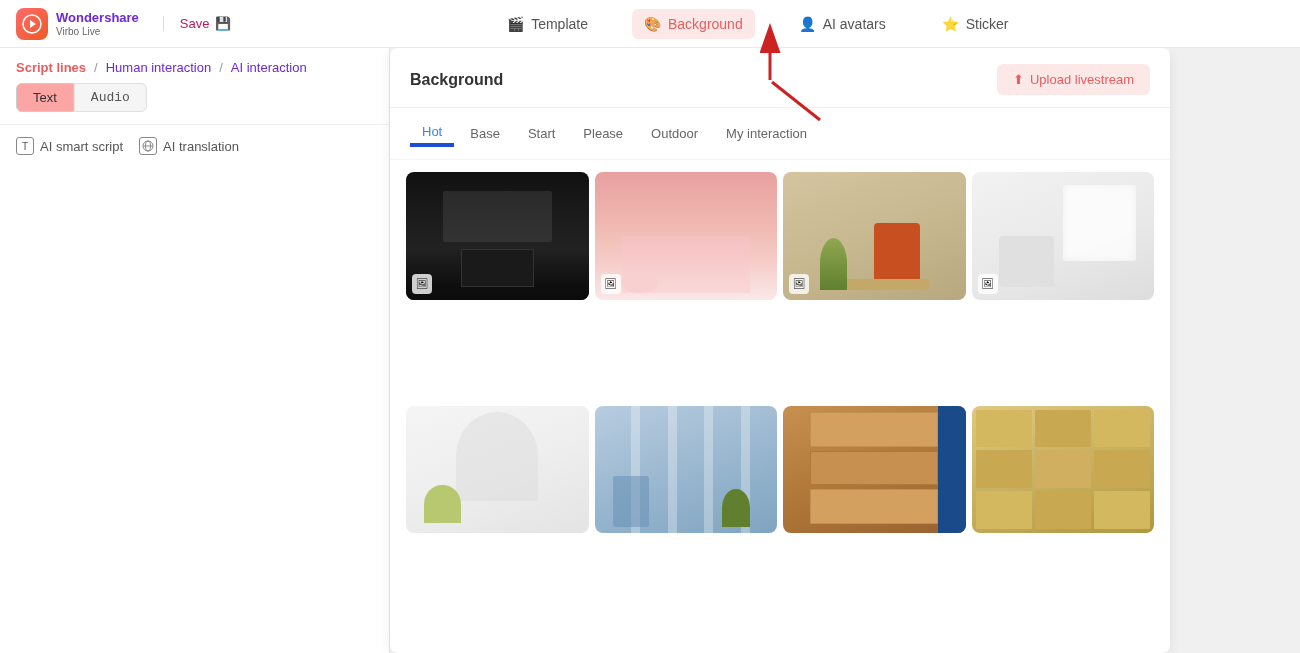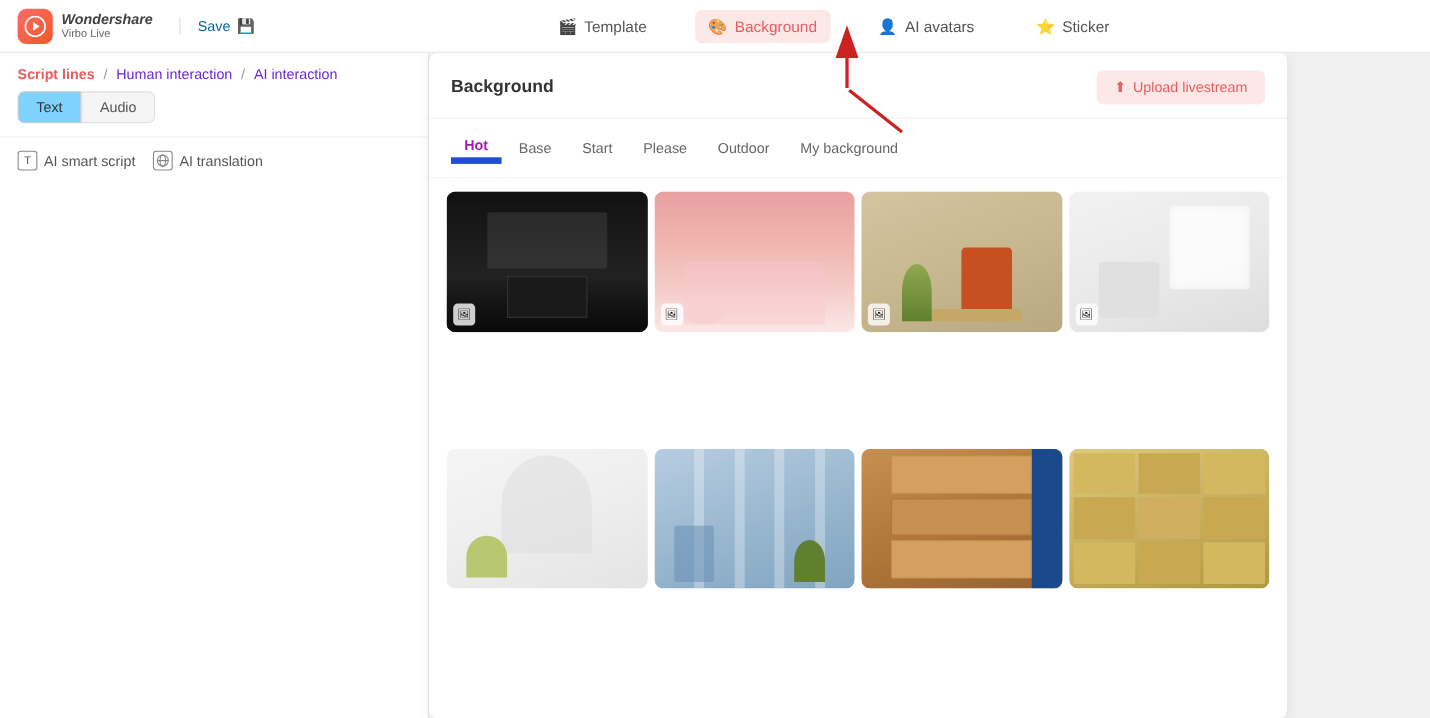--- a/index.html
+++ b/index.html
@@ -29,34 +29,33 @@
       display: flex;
       align-items: center;
       justify-content: center;
       color: white;
       font-weight: bold;
       font-size: 12px;
     }
     .logo-text {
       font-size: 13px;
       font-weight: 600;
-      color: #404040;
+      color: #6d28d9;
       line-height: 1.2;
-      font-style: italic;
     }
     .logo-sub {
       font-size: 10px;
       color: #666;
     }
     .save-area {
       display: flex;
       align-items: center;
       gap: 6px;
       margin-left: 24px;
-      color: #0369a1;
+      color: #be185d;
       font-size: 13px;
       border-left: 1px solid #ddd;
       padding-left: 16px;
     }
     .nav-center {
       flex: 1;
       display: flex;
       align-items: center;
       justify-content: center;
       gap: 32px;
@@ -128,23 +127,23 @@
     }
     .tab-btn {
       padding: 6px 16px;
       border: 1px solid #e0e0e0;
       background: #f5f5f5;
       font-size: 13px;
       cursor: pointer;
       color: #555;
     }
     .tab-btn:first-child { border-radius: 6px 0 0 6px; }
-    .tab-btn:last-child { border-radius: 0 6px 6px 0; }
+    .tab-btn:last-child { border-radius: 0 6px 6px 0; font-family: Liberation Mono, monospace; }
     .tab-btn.active {
-      background: #7dd3fc;
+      background: #fca5a5;
       color: #333;
       font-weight: 500;
       border-color: #ccc;
     }
     .script-area {
       flex: 1;
       padding: 8px 16px;
       color: #bbb;
       font-size: 13px;
       line-height: 1.6;
@@ -222,23 +221,23 @@
     .cat-tab {
       padding: 4px 12px;
       font-size: 13px;
       color: #666;
       cursor: pointer;
       border-radius: 4px;
       background: none;
       border: none;
     }
     .cat-tab.active {
-      color: #a21caf;
-      font-weight: 700;
-      border-bottom: 6px solid #1d4ed8;
+      color: #3b82f6;
+      font-weight: 400;
+      border-bottom: 4px solid #1d4ed8;
       border-radius: 0;
     }
     .bg-grid {
       display: grid;
       grid-template-columns: repeat(4, 1fr);
       gap: 6px;
       padding: 12px 16px;
       overflow-y: auto;
       height: calc(100% - 120px);
     }
@@ -363,21 +362,21 @@
       <span>⬆</span>
       <span>Upload livestream</span>
     </button>
   </div>
   <div class="category-tabs">
     <button class="cat-tab active">Hot</button>
     <button class="cat-tab">Base</button>
     <button class="cat-tab">Start</button>
     <button class="cat-tab">Please</button>
     <button class="cat-tab">Outdoor</button>
-    <button class="cat-tab">My background</button>
+    <button class="cat-tab">My interaction</button>
   </div>
   <div class="bg-grid">
 
     <div class="bg-item">
       <div style="width:100%;height:100%;background:linear-gradient(180deg,#111 0%,#1a1a1a 30%,#222 60%,#1a1a1a 100%);display:flex;align-items:center;justify-content:center;position:relative;">
         <div style="position:absolute;top:0;left:0;right:0;bottom:0;background:linear-gradient(0deg,#0a0a0a 0%,transparent 40%);"></div>
         <div style="width:60%;height:40%;background:linear-gradient(180deg,#2a2a2a,#333);position:absolute;top:15%;border-radius:2px;"></div>
         <div style="width:40%;height:30%;background:#1a1a1a;position:absolute;bottom:10%;border:1px solid #333;"></div>
       </div>
       <div class="bg-item-icon">🖼</div>

